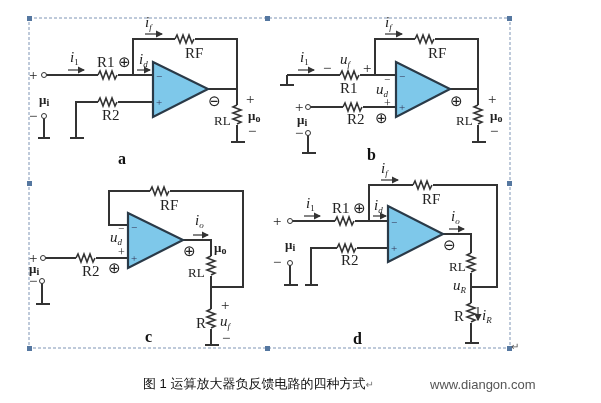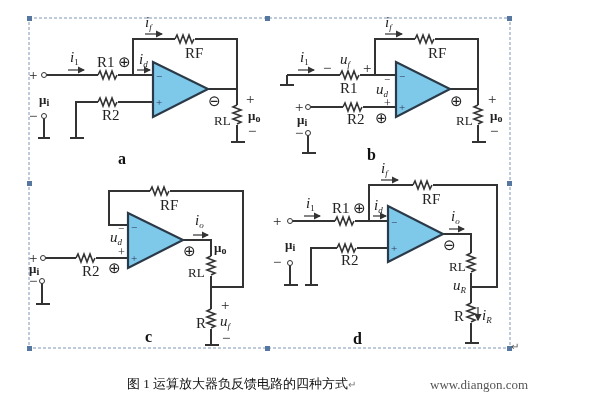--- a/index.html
+++ b/index.html
@@ -7,22 +7,22 @@
   #fig{position:absolute;left:0;top:0;}
   .w{stroke:#333;stroke-width:2;fill:none;}
   .res{stroke:#333;stroke-width:1.6;fill:none;}
   .amp{fill:#7ec8ea;stroke:#2a3a48;stroke-width:2.2;}
   .t{font-family:"Liberation Serif",serif;font-size:15px;fill:#222;}
   .ti{font-family:"Liberation Serif",serif;font-style:italic;font-size:15px;fill:#222;}
   .tb{font-family:"Liberation Serif",serif;font-weight:bold;font-size:16px;fill:#111;}
   .tm{font-family:"Liberation Serif",serif;font-weight:bold;font-size:13px;fill:#222;}
   .dash{stroke:#7f95b5;stroke-width:1;stroke-dasharray:3,2;fill:none;}
   .hnd{fill:#5577a0;}
-  .cap{position:absolute;left:127px;top:375px;font-family:Liberation Serif, serif;font-size:13px;color:#111;}
-  .wm{position:absolute;left:430px;top:377px;font-family:Liberation Serif, serif;font-size:13px;color:#555;}
+  .cap{position:absolute;left:143px;top:375px;font-family:Liberation Sans, sans-serif;font-size:13px;color:#111;}
+  .wm{position:absolute;left:430px;top:377px;font-family:Liberation Sans, sans-serif;font-size:13px;color:#555;}
 </style>
 </head>
 <body>
 
 <svg id="fig" width="601" height="403" viewBox="0 0 601 403">
   <defs>
     <marker id="arr" markerWidth="6" markerHeight="6" refX="5" refY="3" orient="auto">
       <path d="M0,0 L6,3 L0,6 z" fill="#333"></path>
     </marker>
   </defs>

